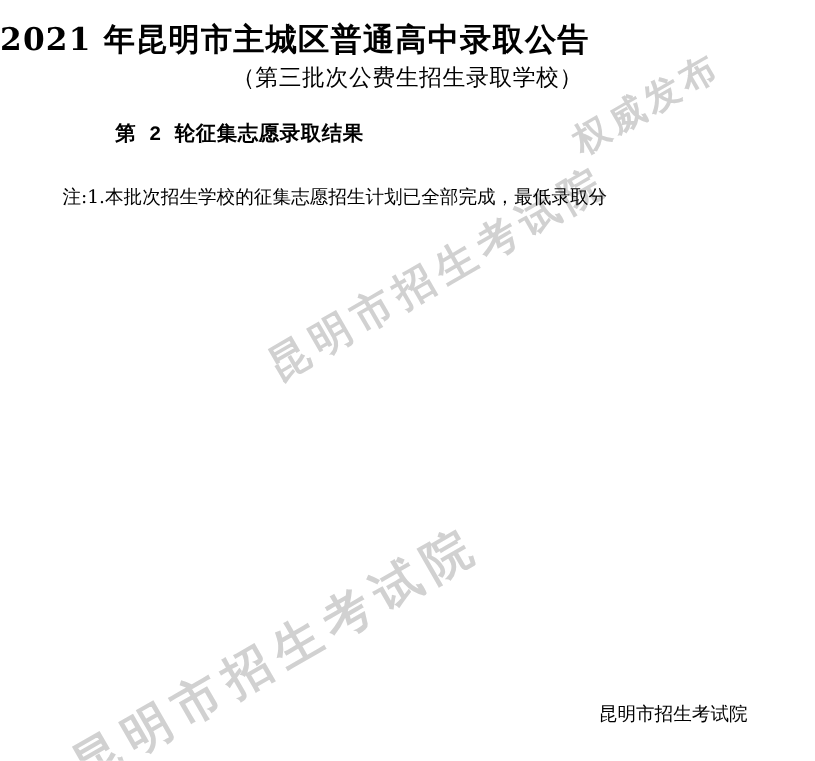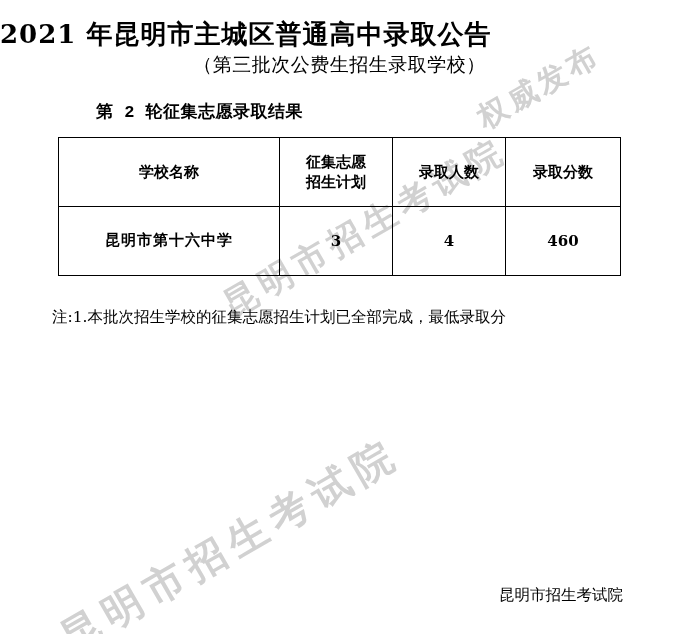--- a/index.html
+++ b/index.html
@@ -156,41 +156,20 @@
     <div class="wm-text wm2">昆明市招生考试院</div>
     <div class="wm-text wm3">昆明市招生考试院</div>
   </div>
 
   <div class="content">
 
     <div class="title-main">2021 年昆明市主城区普通高中录取公告</div>
     <div class="title-sub">（第三批次公费生招生录取学校）</div>
     <div class="section-heading">第 2 轮征集志愿录取结果</div>
 
-    <table class="result-table">
-      <thead>
-        <tr>
-          <th class="col-school">学校名称</th>
-          <th class="col-plan">
-            <div>征集志愿</div>
-            <div>招生计划</div>
-          </th>
-          <th class="col-count">录取人数</th>
-          <th class="col-score">录取分数</th>
-        </tr>
-      </thead>
-      <tbody>
-        <tr>
-          <td class="school-name">昆明市第十六中学</td>
-          <td>3</td>
-          <td>4</td>
-          <td>460</td>
-        </tr>
-      </tbody>
-    </table>
 
     <div class="notes">
       <div class="note-line">注:1.本批次招生学校的征集志愿招生计划已全部完成，最低录取分</div>
     </div>
 
   </div>
 
   <div class="signature">
     <div>昆明市招生考试院</div>
   </div>

